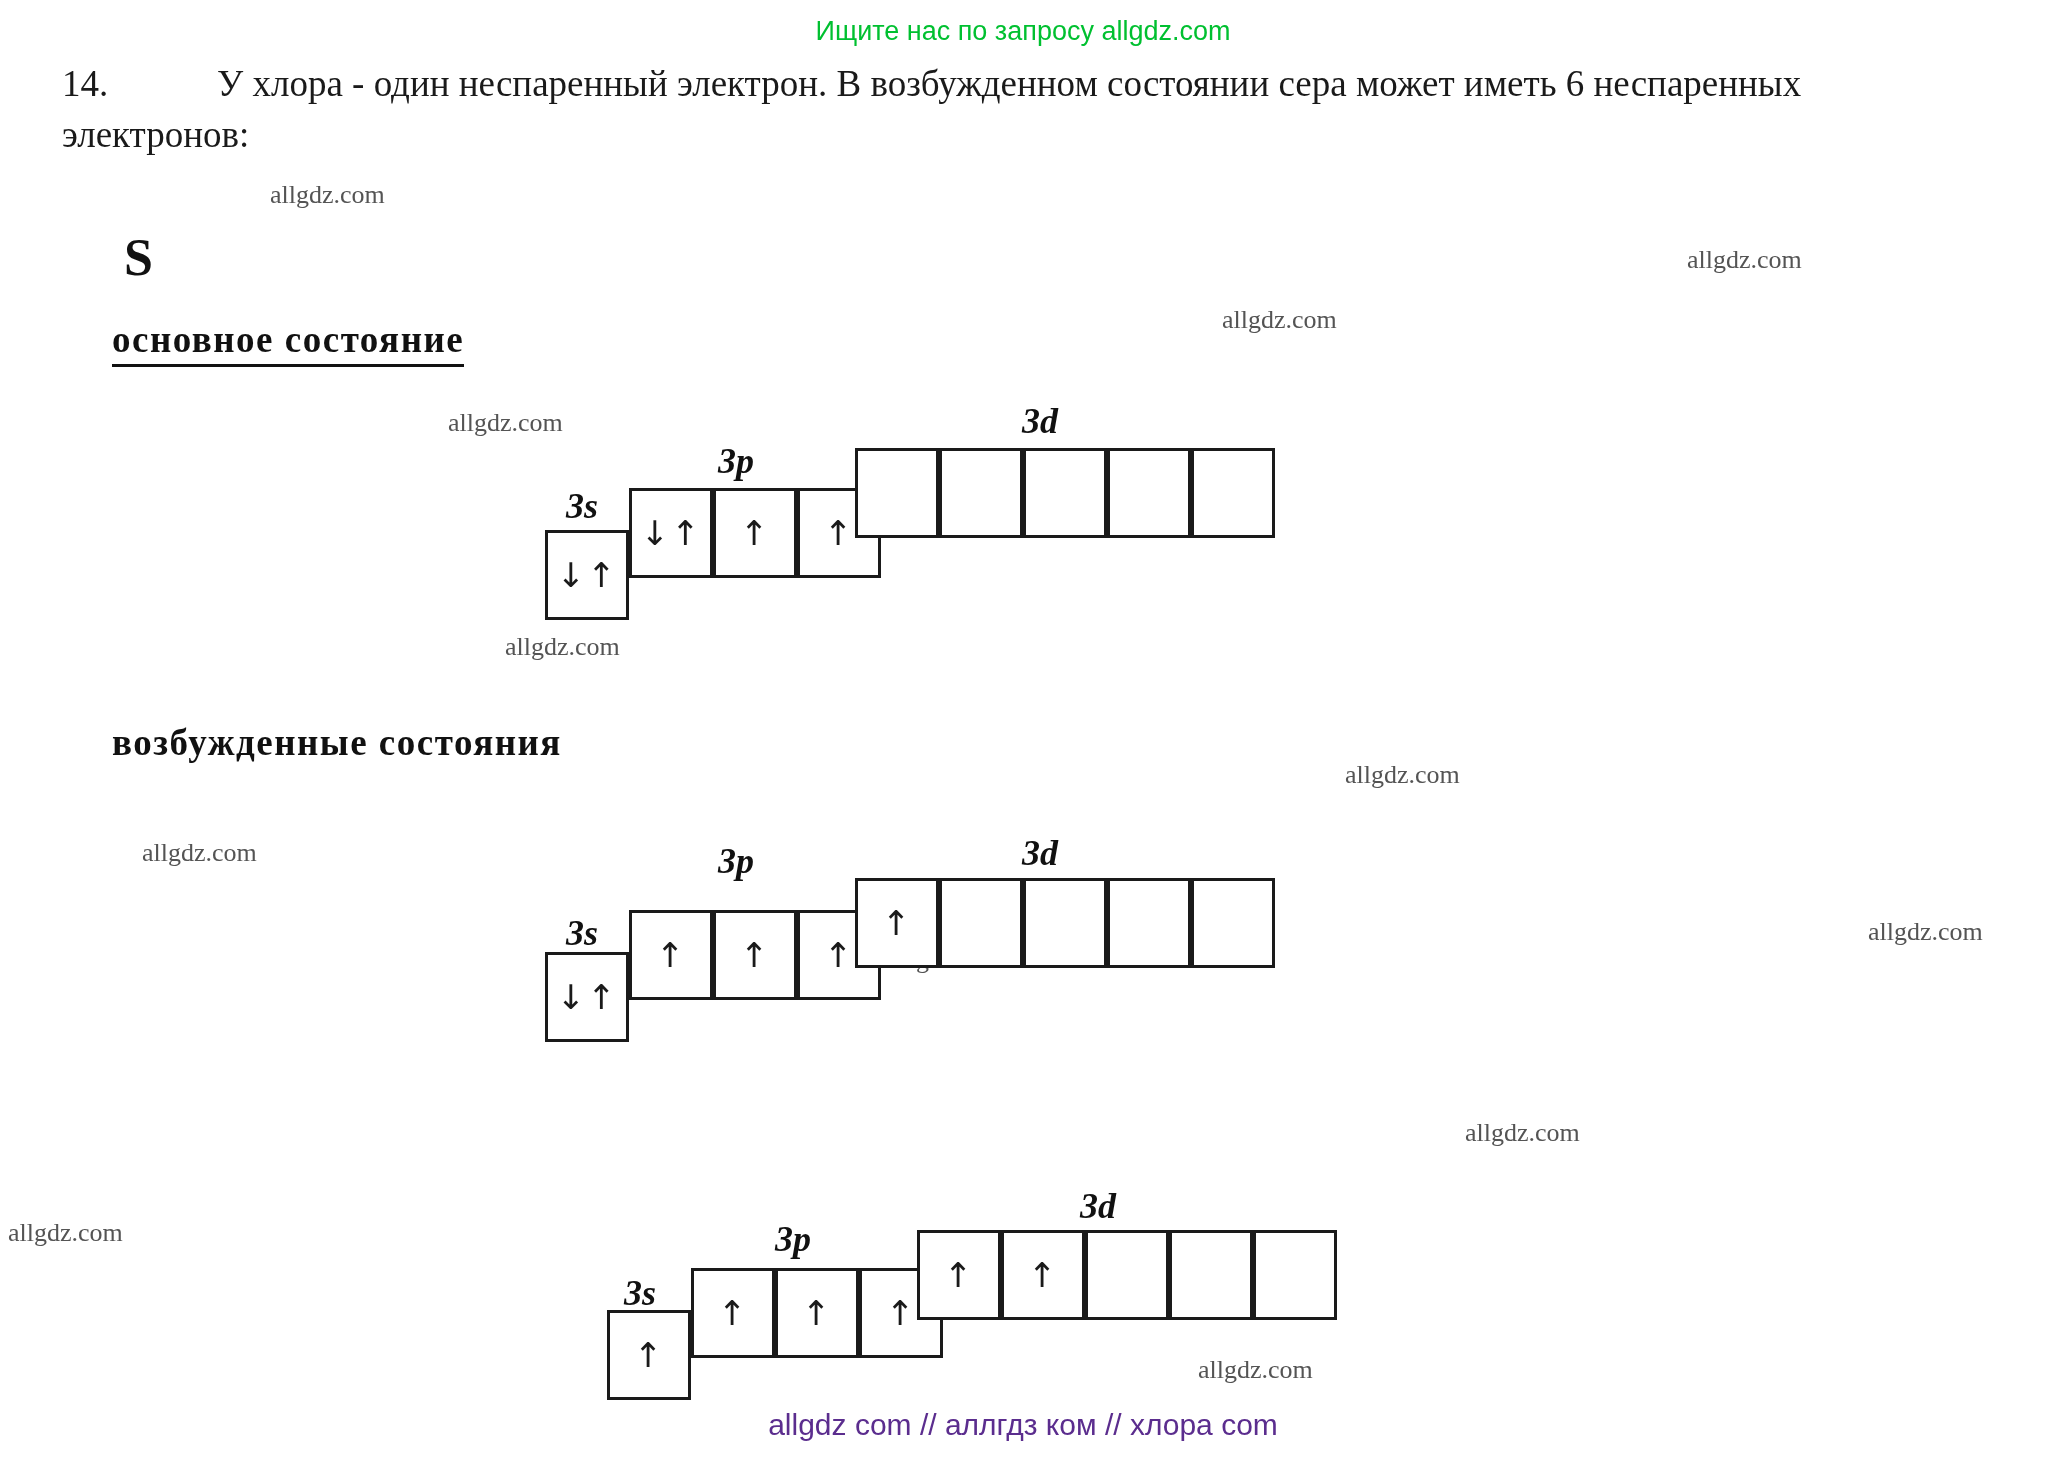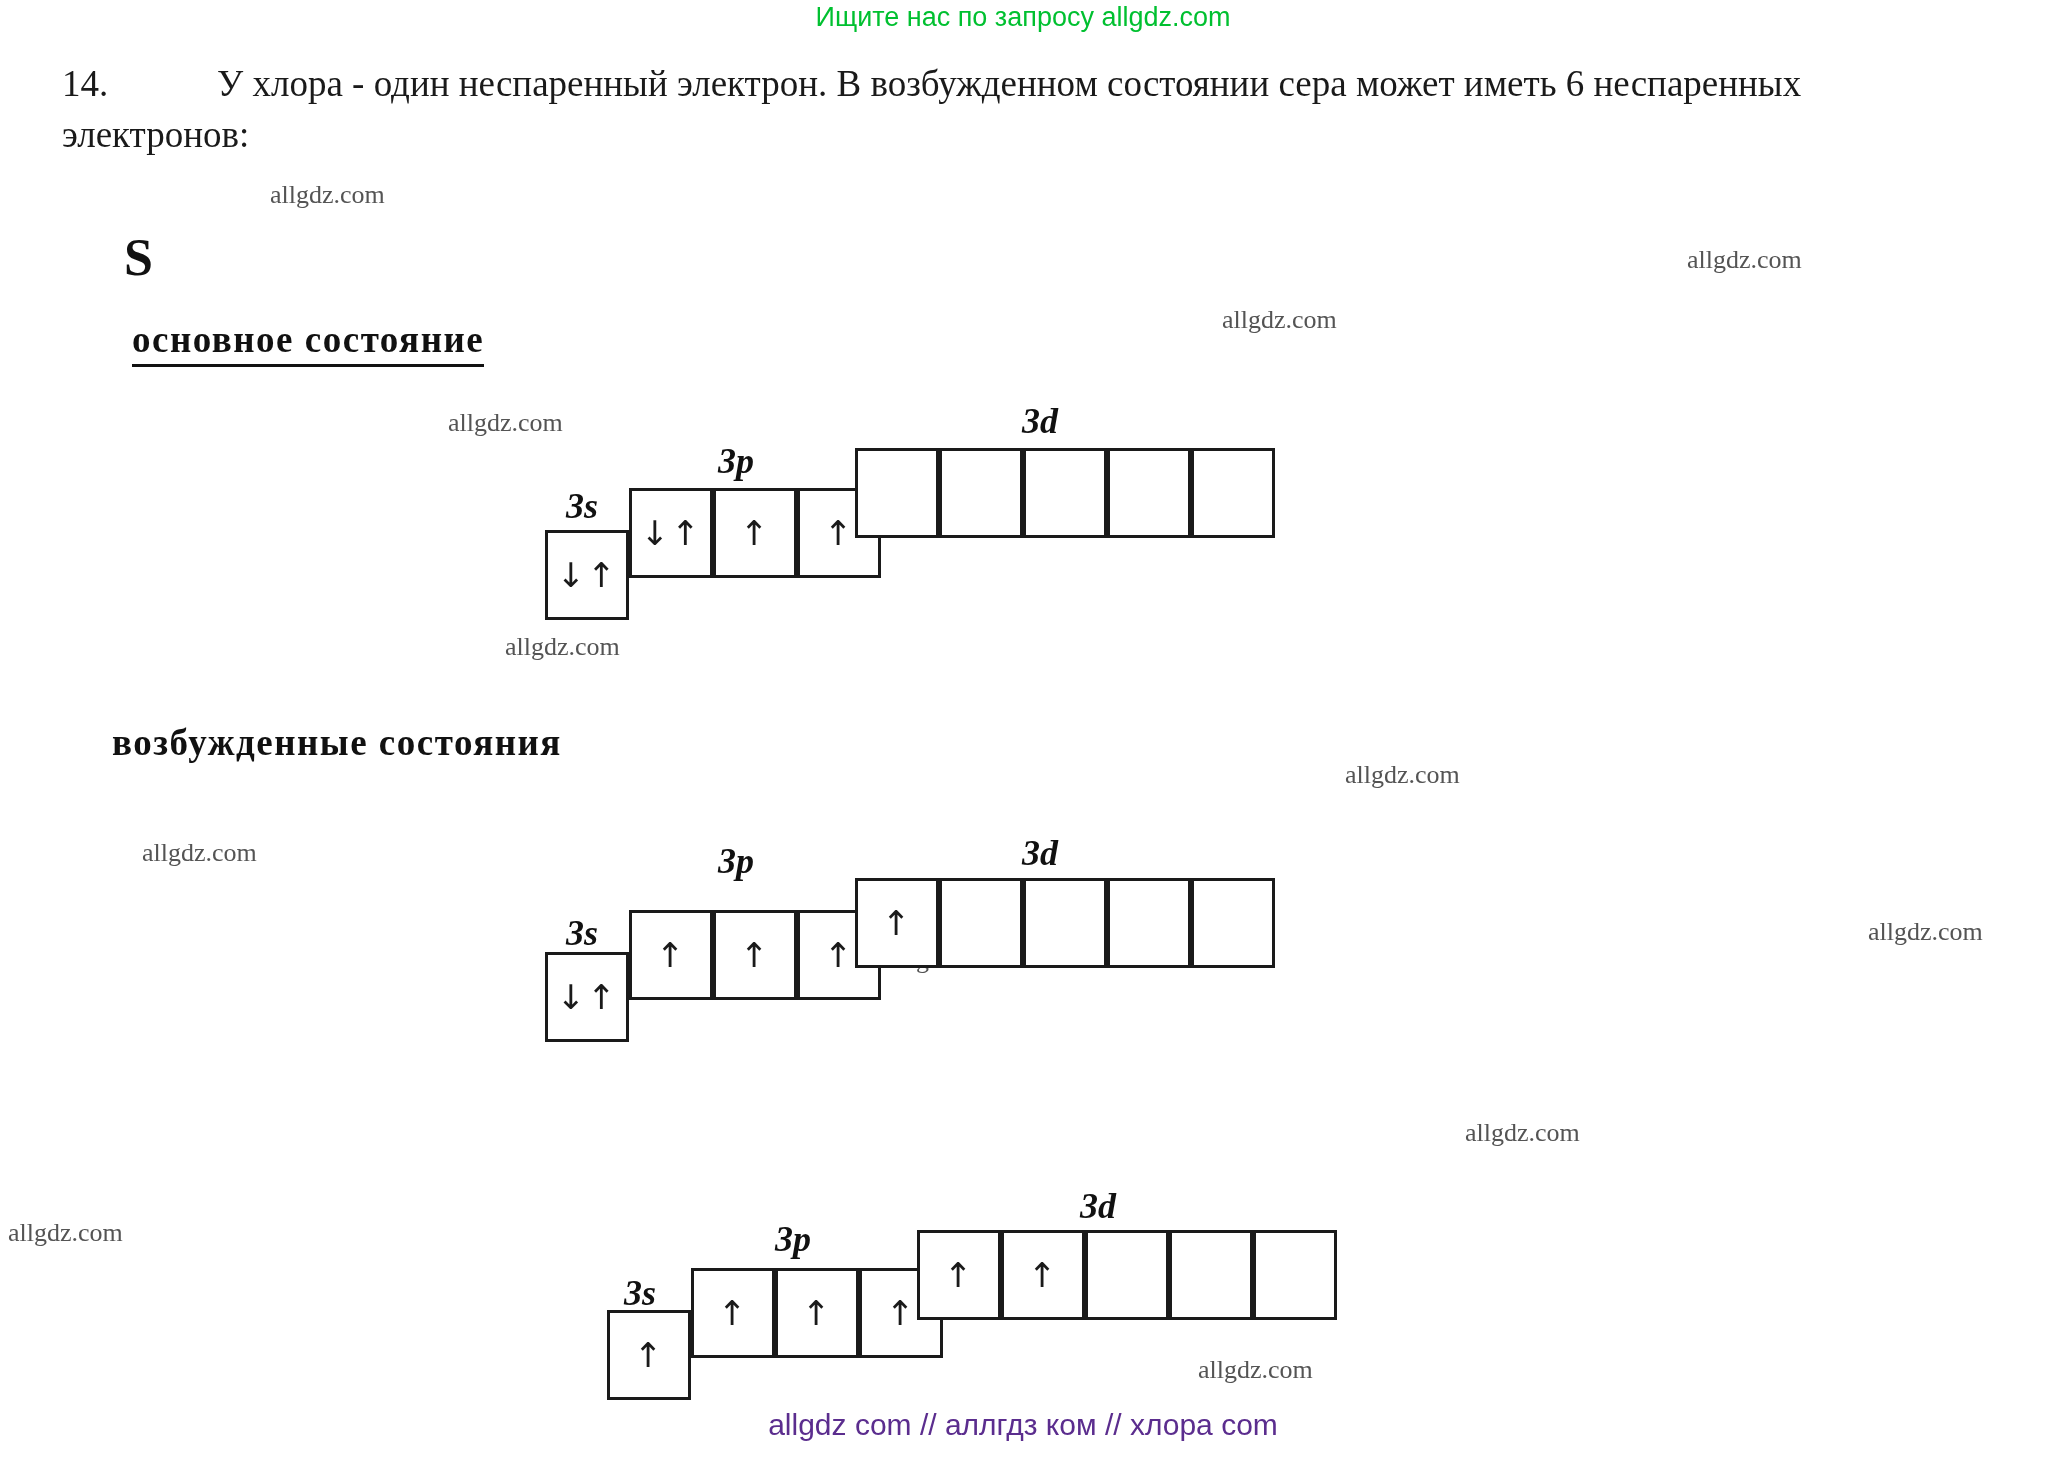--- a/index.html
+++ b/index.html
@@ -18,21 +18,21 @@
   
   .top-banner {
     position: absolute;
     top: 0;
     left: 0;
     width: 2046px;
     text-align: center;
     font-family: "Liberation Sans", sans-serif;
     font-size: 27px;
     color: #00c030;
-    padding-top: 2px;
+    padding-top: 16px;
     white-space: nowrap;
   }
 
   
   .task-text {
     position: absolute;
     left: 62px;
     top: 58px;
     width: 1930px;
     font-family: "Liberation Serif", serif;
@@ -140,21 +140,21 @@
 <div class="wm" style="left:1345px; top:760px;">allgdz.com</div>
 <div class="wm" style="left:142px; top:838px;">allgdz.com</div>
 <div class="wm" style="left:1868px; top:917px;">allgdz.com</div>
 <div class="wm" style="left:890px; top:945px;">allgdz.com</div>
 <div class="wm" style="left:1465px; top:1118px;">allgdz.com</div>
 <div class="wm" style="left:8px; top:1218px;">allgdz.com</div>
 <div class="wm" style="left:1198px; top:1355px;">allgdz.com</div>
 
 <div class="elem-symbol">S</div>
 
-<div class="state-heading underlined" style="left:132px; top:318px;text-align:right;">основное состояние</div>
+<div class="state-heading underlined" style="left:112px; top:318px;text-align:right;">основное состояние</div>
 
 <div class="diagram">
 
   <div class="orb-label" style="left:566px; top:485px;">3s</div>
   <div class="orb-label" style="left:718px; top:440px;">3p</div>
   <div class="orb-label" style="left:1022px; top:400px;">3d</div>
 
   <div class="cell" style="left:545px; top:530px; width:84px; height:90px;"></div>
   <div class="arrows" style="left:545px; top:530px; width:84px; height:90px;">↓↑</div>
 

